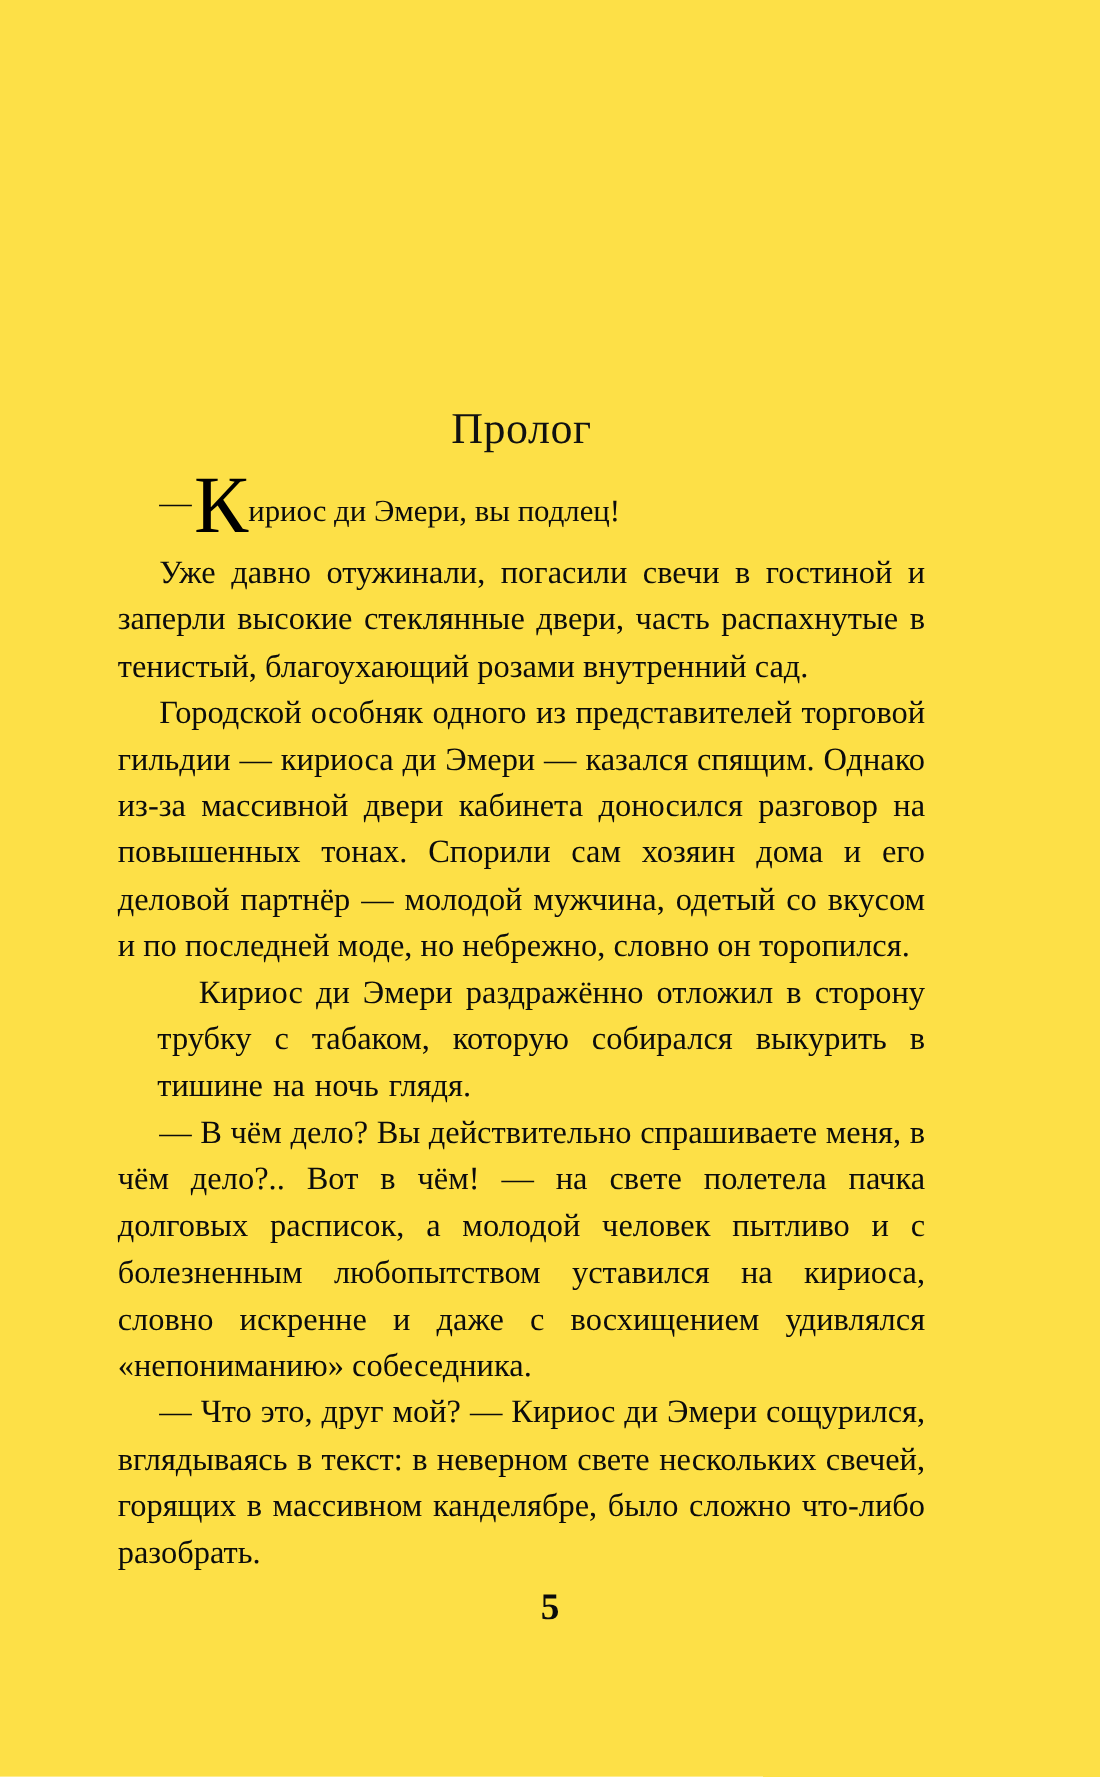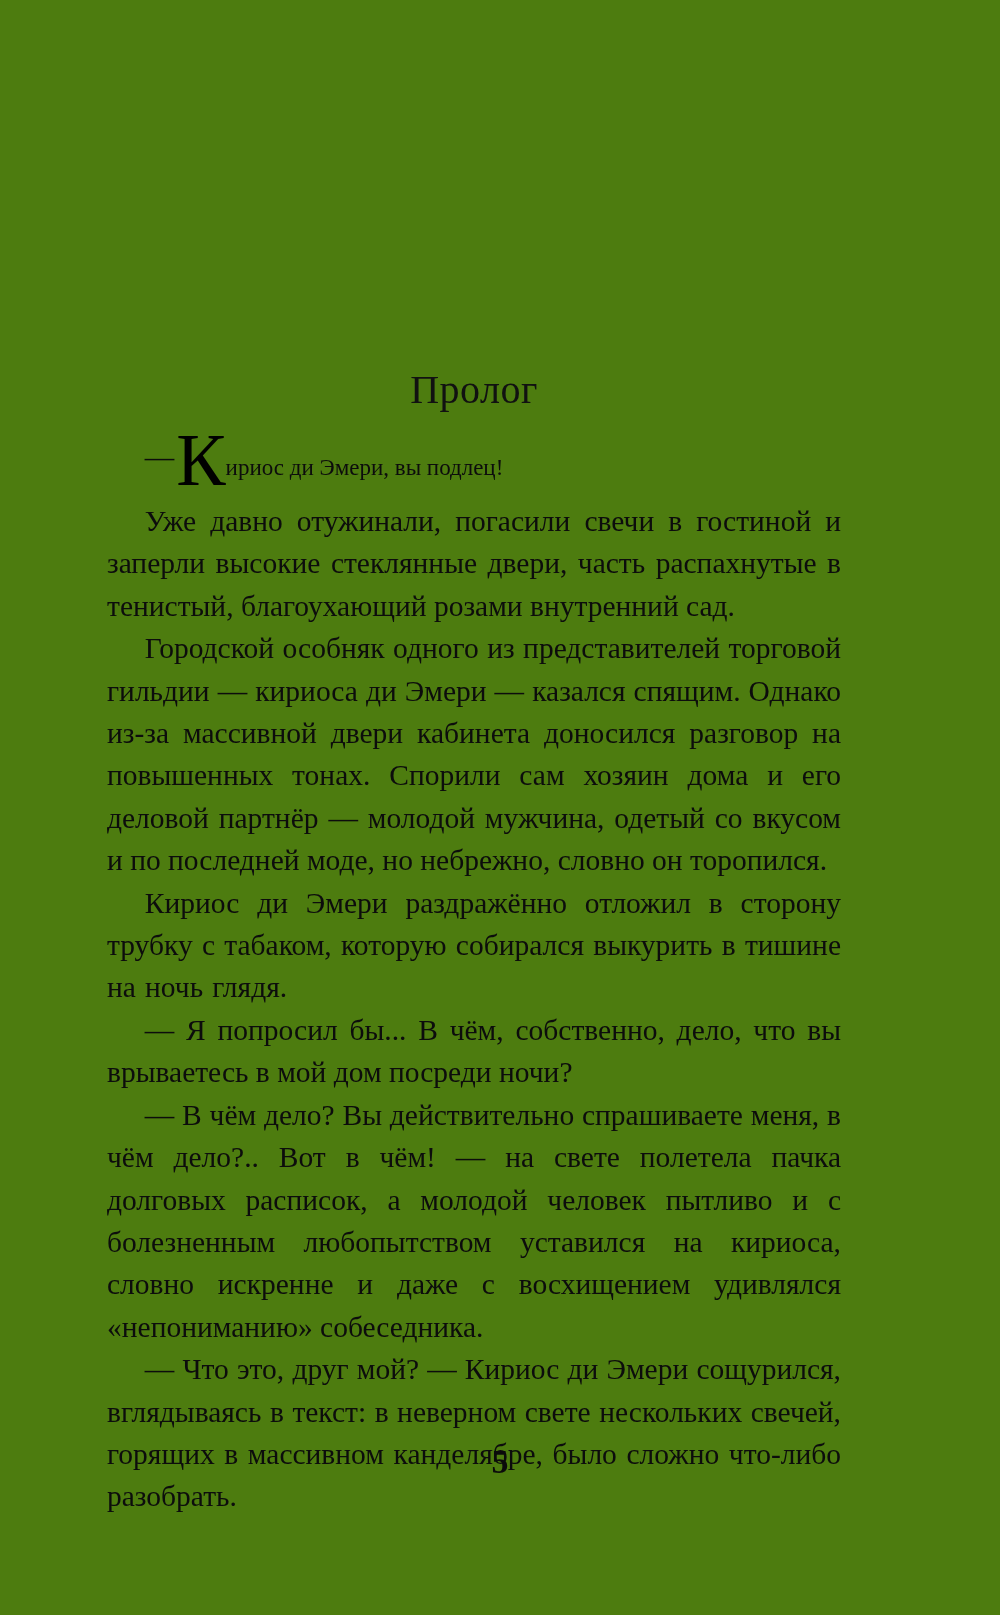--- a/index.html
+++ b/index.html
@@ -14,21 +14,21 @@
     position: relative;
     overflow: hidden;
     font-family: "Liberation Serif", "DejaVu Serif", serif;
     color: #0b0b0b;
     -webkit-font-smoothing: antialiased;
   }
 
   .page {
     position: absolute;
     inset: 0;
-    background: #4d7c0f;
+    background: #fde047;
   }
 
   
   .text-column {
     position: absolute;
     left: 107px;
     top: 370px;
     width: 734px;
   }
 
@@ -73,31 +73,32 @@
     font-size: 74px;
     line-height: 0.62;
     font-weight: 400;
     letter-spacing: -1px;
     vertical-align: -10px;
     padding-right: 1px;
     color: #000000;
   }
 
   .opening-rest {
-    font-size: 23px;
+    font-size: 28px;
   }
 
   
   .para {
     text-indent: 1.28em;
   }
 
   
   .para.tracked {
     word-spacing: 0.06em;
+    margin-left: 36px;
   }
 
   .page-number {
     position: absolute;
     left: 0;
     right: 0;
     top: 1443px;
     text-align: center;
     font-size: 34px;
     font-weight: 700;
@@ -116,21 +117,20 @@
 
     <div class="body-text">
 
       <p class="opening">
         <span class="dash-lead">—</span><span class="dropcap">К</span><span class="opening-rest">ириос ди Эмери, вы подлец!</span>
       </p>
 
       <p class="para">Уже давно отужинали, погасили свечи в гостиной и заперли высокие стеклянные двери, часть распахнутые в тенистый, благоухающий розами внутренний сад.</p>
       <p class="para">Городской особняк одного из представителей торговой гильдии — кириоса ди Эмери — казался спящим. Однако из-за массивной двери кабинета доносился разговор на повышенных тонах. Спорили сам хозяин дома и его деловой партнёр — молодой мужчина, одетый со вкусом и по последней моде, но небрежно, словно он торопился.</p>
       <p class="para tracked">Кириос ди Эмери раздражённо отложил в сторону трубку с табаком, которую собирался выкурить в тишине на ночь глядя.</p>
-      <p class="para">— Я попросил бы... В чём, собственно, дело, что вы врываетесь в мой дом посреди ночи?</p>
       <p class="para">— В чём дело? Вы действительно спрашиваете меня, в чём дело?.. Вот в чём! — на свете полетела пачка долговых расписок, а молодой человек пытливо и с болезненным любопытством уставился на кириоса, словно искренне и даже с восхищением удивлялся «непониманию» собеседника.</p>
       <p class="para">— Что это, друг мой? — Кириос ди Эмери сощурился, вглядываясь в текст: в неверном свете нескольких свечей, горящих в массивном канделябре, было сложно что-либо разобрать.</p>
 
     </div>
   </div>
 
   <div class="page-number">5</div>
 
 </div>
 

